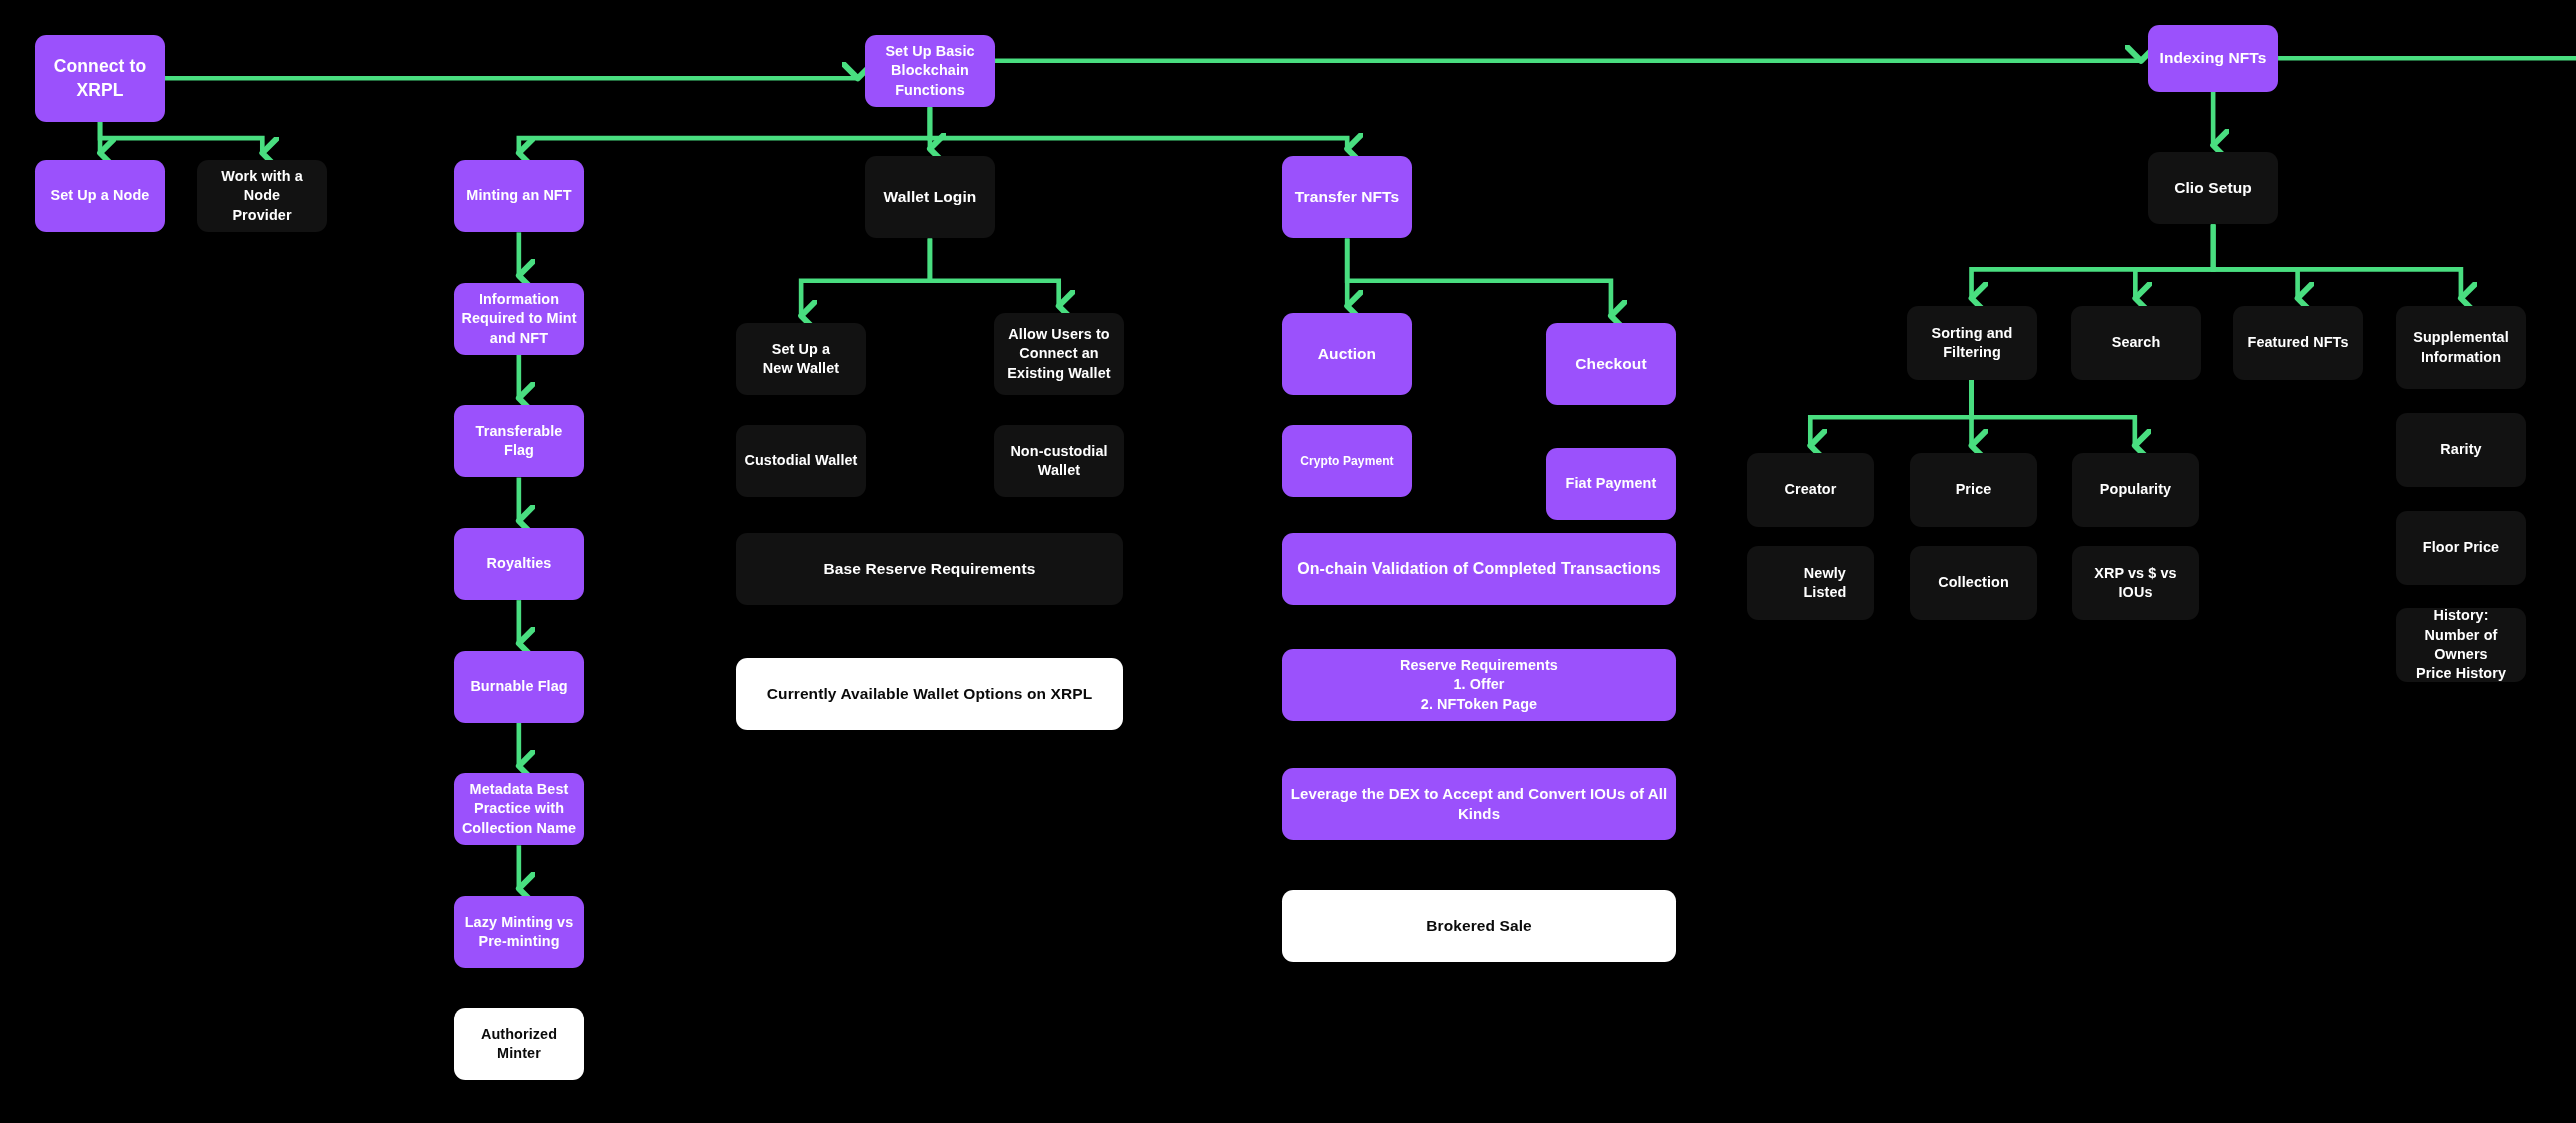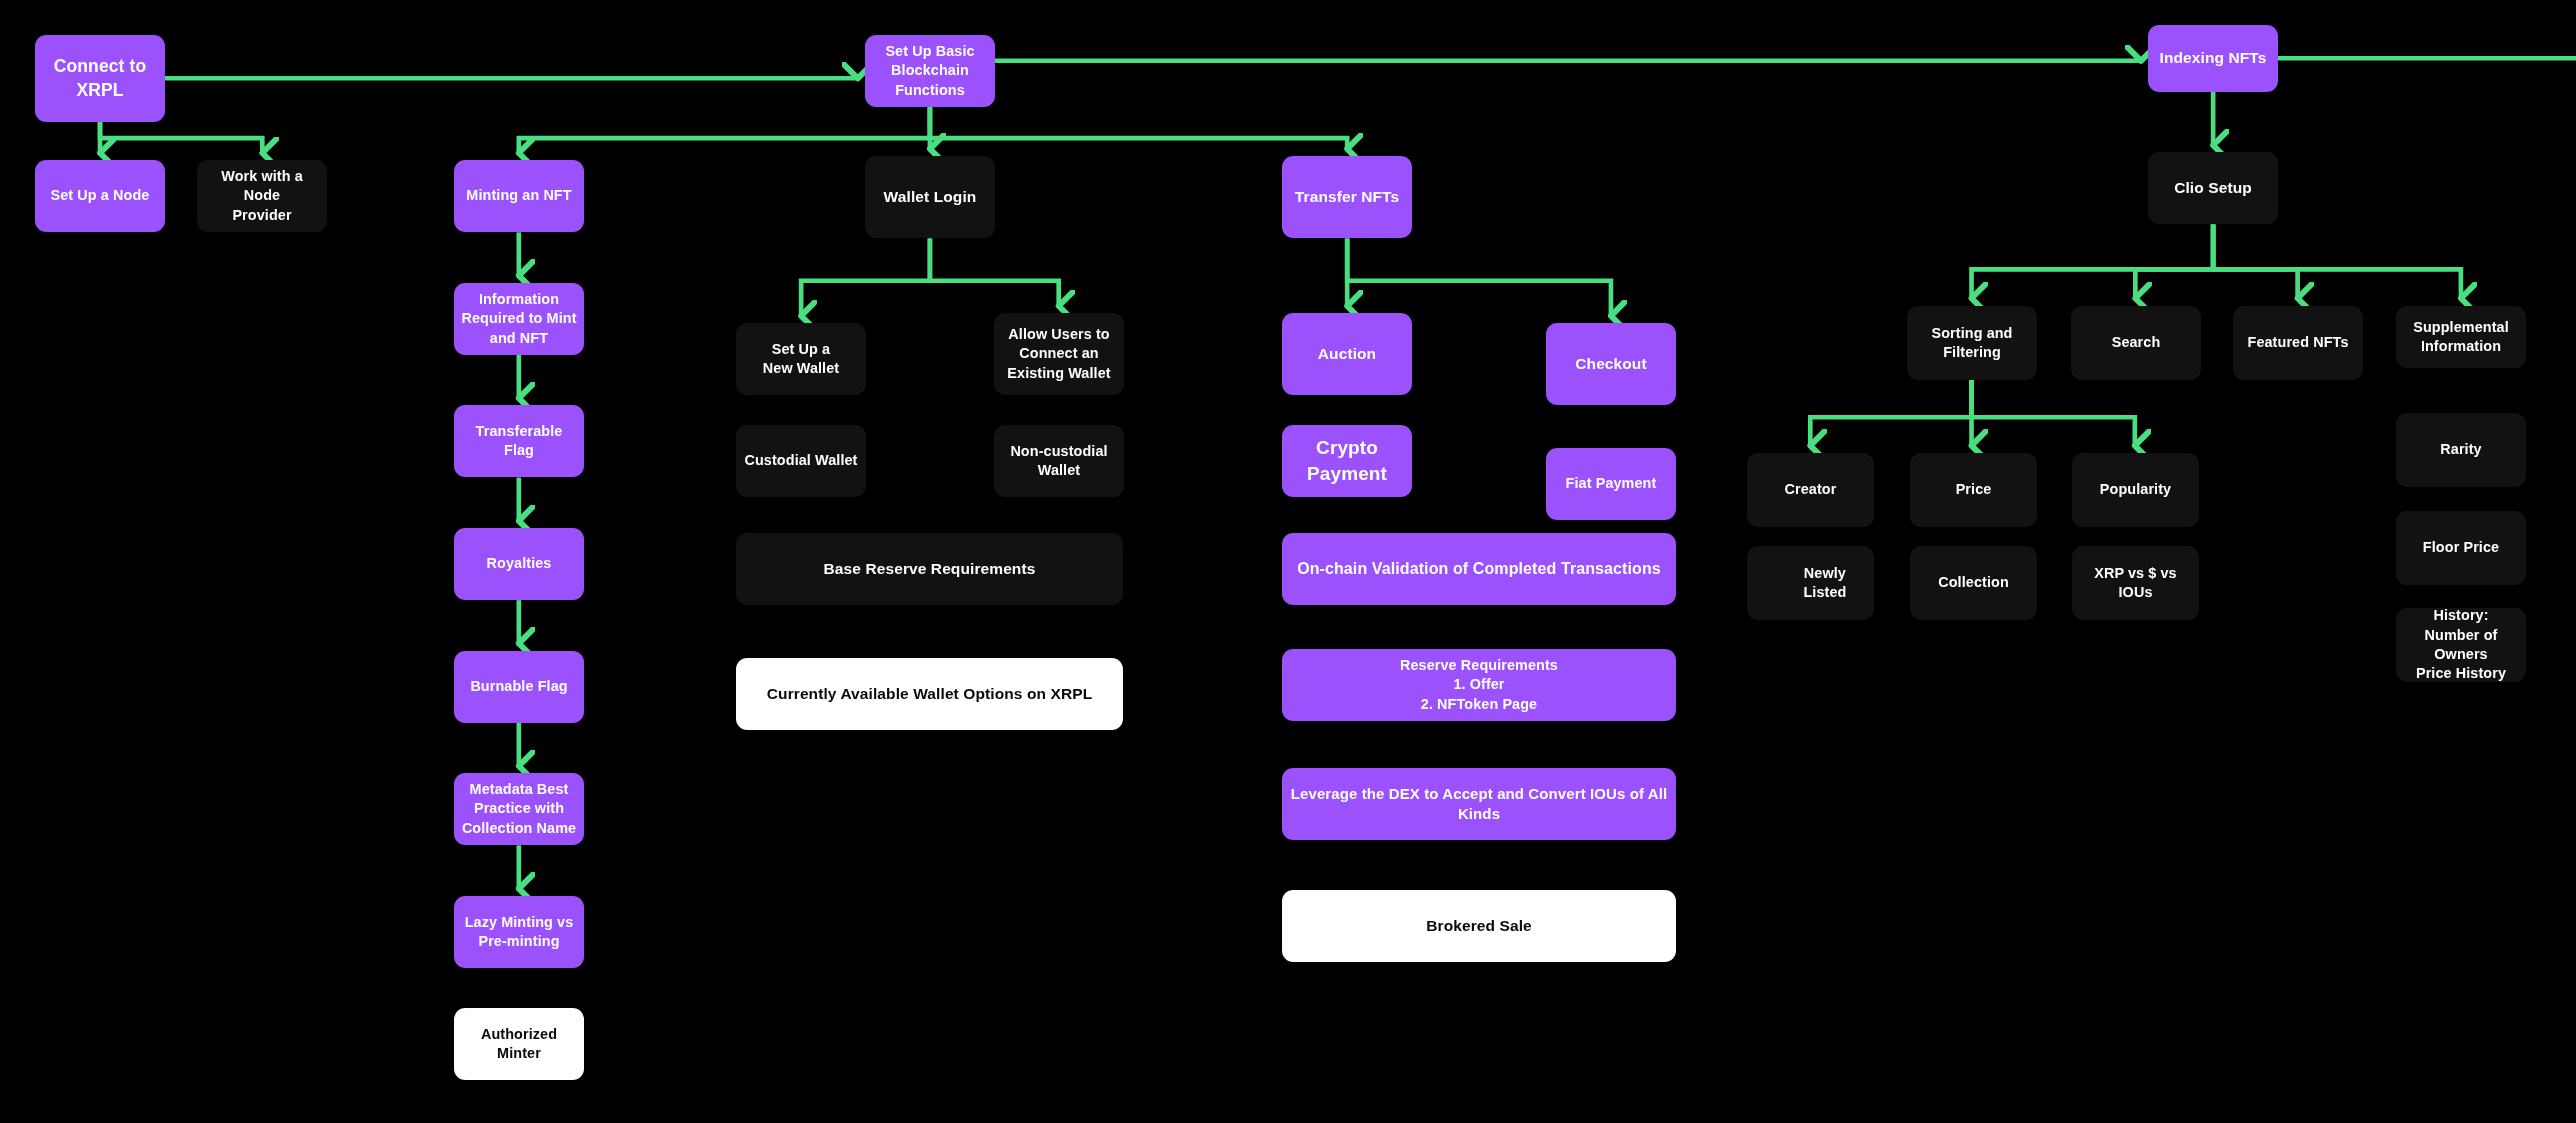--- a/index.html
+++ b/index.html
@@ -128,35 +128,35 @@
 Connect an
 Existing Wallet</div>
     <div class="node dark" style="left: 736px; top: 425px; width: 130px; height: 72px; font-size: 14.4px;">Custodial Wallet</div>
     <div class="node dark" style="left: 994px; top: 425px; width: 130px; height: 72px; font-size: 14.4px;">Non-custodial
 Wallet</div>
     <div class="node dark" style="left: 736px; top: 533px; width: 387px; height: 72px; font-size: 15.5px;">Base Reserve Requirements</div>
     <div class="node white" style="left: 736px; top: 658px; width: 387px; height: 72px; font-size: 15.5px;">Currently Available Wallet Options on XRPL</div>
     <div class="node purple" style="left: 1282px; top: 156px; width: 130px; height: 82px; font-size: 15.5px;">Transfer NFTs</div>
     <div class="node purple" style="left: 1282px; top: 313px; width: 130px; height: 82px; font-size: 15.5px;">Auction</div>
     <div class="node purple" style="left: 1546px; top: 323px; width: 130px; height: 82px; font-size: 15.5px;">Checkout</div>
-    <div class="node purple" style="left: 1282px; top: 425px; width: 130px; height: 72px; font-size: 19px;">Crypto Payment</div>
+    <div class="node purple" style="left: 1282px; top: 425px; width: 130px; height: 72px; font-size: 12px;">Crypto Payment</div>
     <div class="node purple" style="left: 1546px; top: 425px; width: 130px; height: 72px; font-size: 14.4px; margin-top: 23px;">Fiat Payment</div>
     <div class="node purple" style="left: 1282px; top: 533px; width: 394px; height: 72px; font-size: 16px;">On-chain Validation of Completed Transactions</div>
     <div class="node purple" style="left: 1282px; top: 649px; width: 394px; height: 72px; font-size: 14.4px;">Reserve Requirements
 1. Offer
 2. NFToken Page</div>
     <div class="node purple" style="left: 1282px; top: 768px; width: 394px; height: 72px; font-size: 15px;">Leverage the DEX to Accept and Convert IOUs of All Kinds</div>
     <div class="node white" style="left: 1282px; top: 890px; width: 394px; height: 72px; font-size: 15.5px;">Brokered Sale</div>
     <div class="node purple" style="left: 2148px; top: 25px; width: 130px; height: 67px; font-size: 15.5px;">Indexing NFTs</div>
     <div class="node dark" style="left: 2148px; top: 152px; width: 130px; height: 72px; font-size: 15.5px;">Clio Setup</div>
     <div class="node dark" style="left: 1907px; top: 306px; width: 130px; height: 74px; font-size: 14.4px;">Sorting and
 Filtering</div>
     <div class="node dark" style="left: 2071px; top: 306px; width: 130px; height: 74px; font-size: 14.4px;">Search</div>
     <div class="node dark" style="left: 2233px; top: 306px; width: 130px; height: 74px; font-size: 14.4px;">Featured NFTs</div>
-    <div class="node dark" style="left: 2396px; top: 306px; width: 130px; height: 62px; font-size: 14.4px;">Supplemental
+    <div class="node dark" style="left: 2396px; top: 306px; width: 130px; height: 83px; font-size: 14.4px;">Supplemental
 Information</div>
     <div class="node dark" style="left: 1747px; top: 453px; width: 127px; height: 74px; font-size: 14.4px;">Creator</div>
     <div class="node dark" style="left: 1910px; top: 453px; width: 127px; height: 74px; font-size: 14.4px;">Price</div>
     <div class="node dark" style="left: 2072px; top: 453px; width: 127px; height: 74px; font-size: 14.4px;">Popularity</div>
     <div class="node dark" style="left: 2396px; top: 413px; width: 130px; height: 74px; font-size: 14.4px;">Rarity</div>
     <div class="node dark" style="left: 1747px; top: 546px; width: 127px; height: 74px; font-size: 14.4px; padding-left: 36px;">Newly Listed</div>
     <div class="node dark" style="left: 1910px; top: 546px; width: 127px; height: 74px; font-size: 14.4px;">Collection</div>
     <div class="node dark" style="left: 2072px; top: 546px; width: 127px; height: 74px; font-size: 14.4px;">XRP vs $ vs IOUs</div>
     <div class="node dark" style="left: 2396px; top: 511px; width: 130px; height: 74px; font-size: 14.4px;">Floor Price</div>
     <div class="node dark" style="left: 2396px; top: 608px; width: 130px; height: 74px; font-size: 14.4px;">History:

